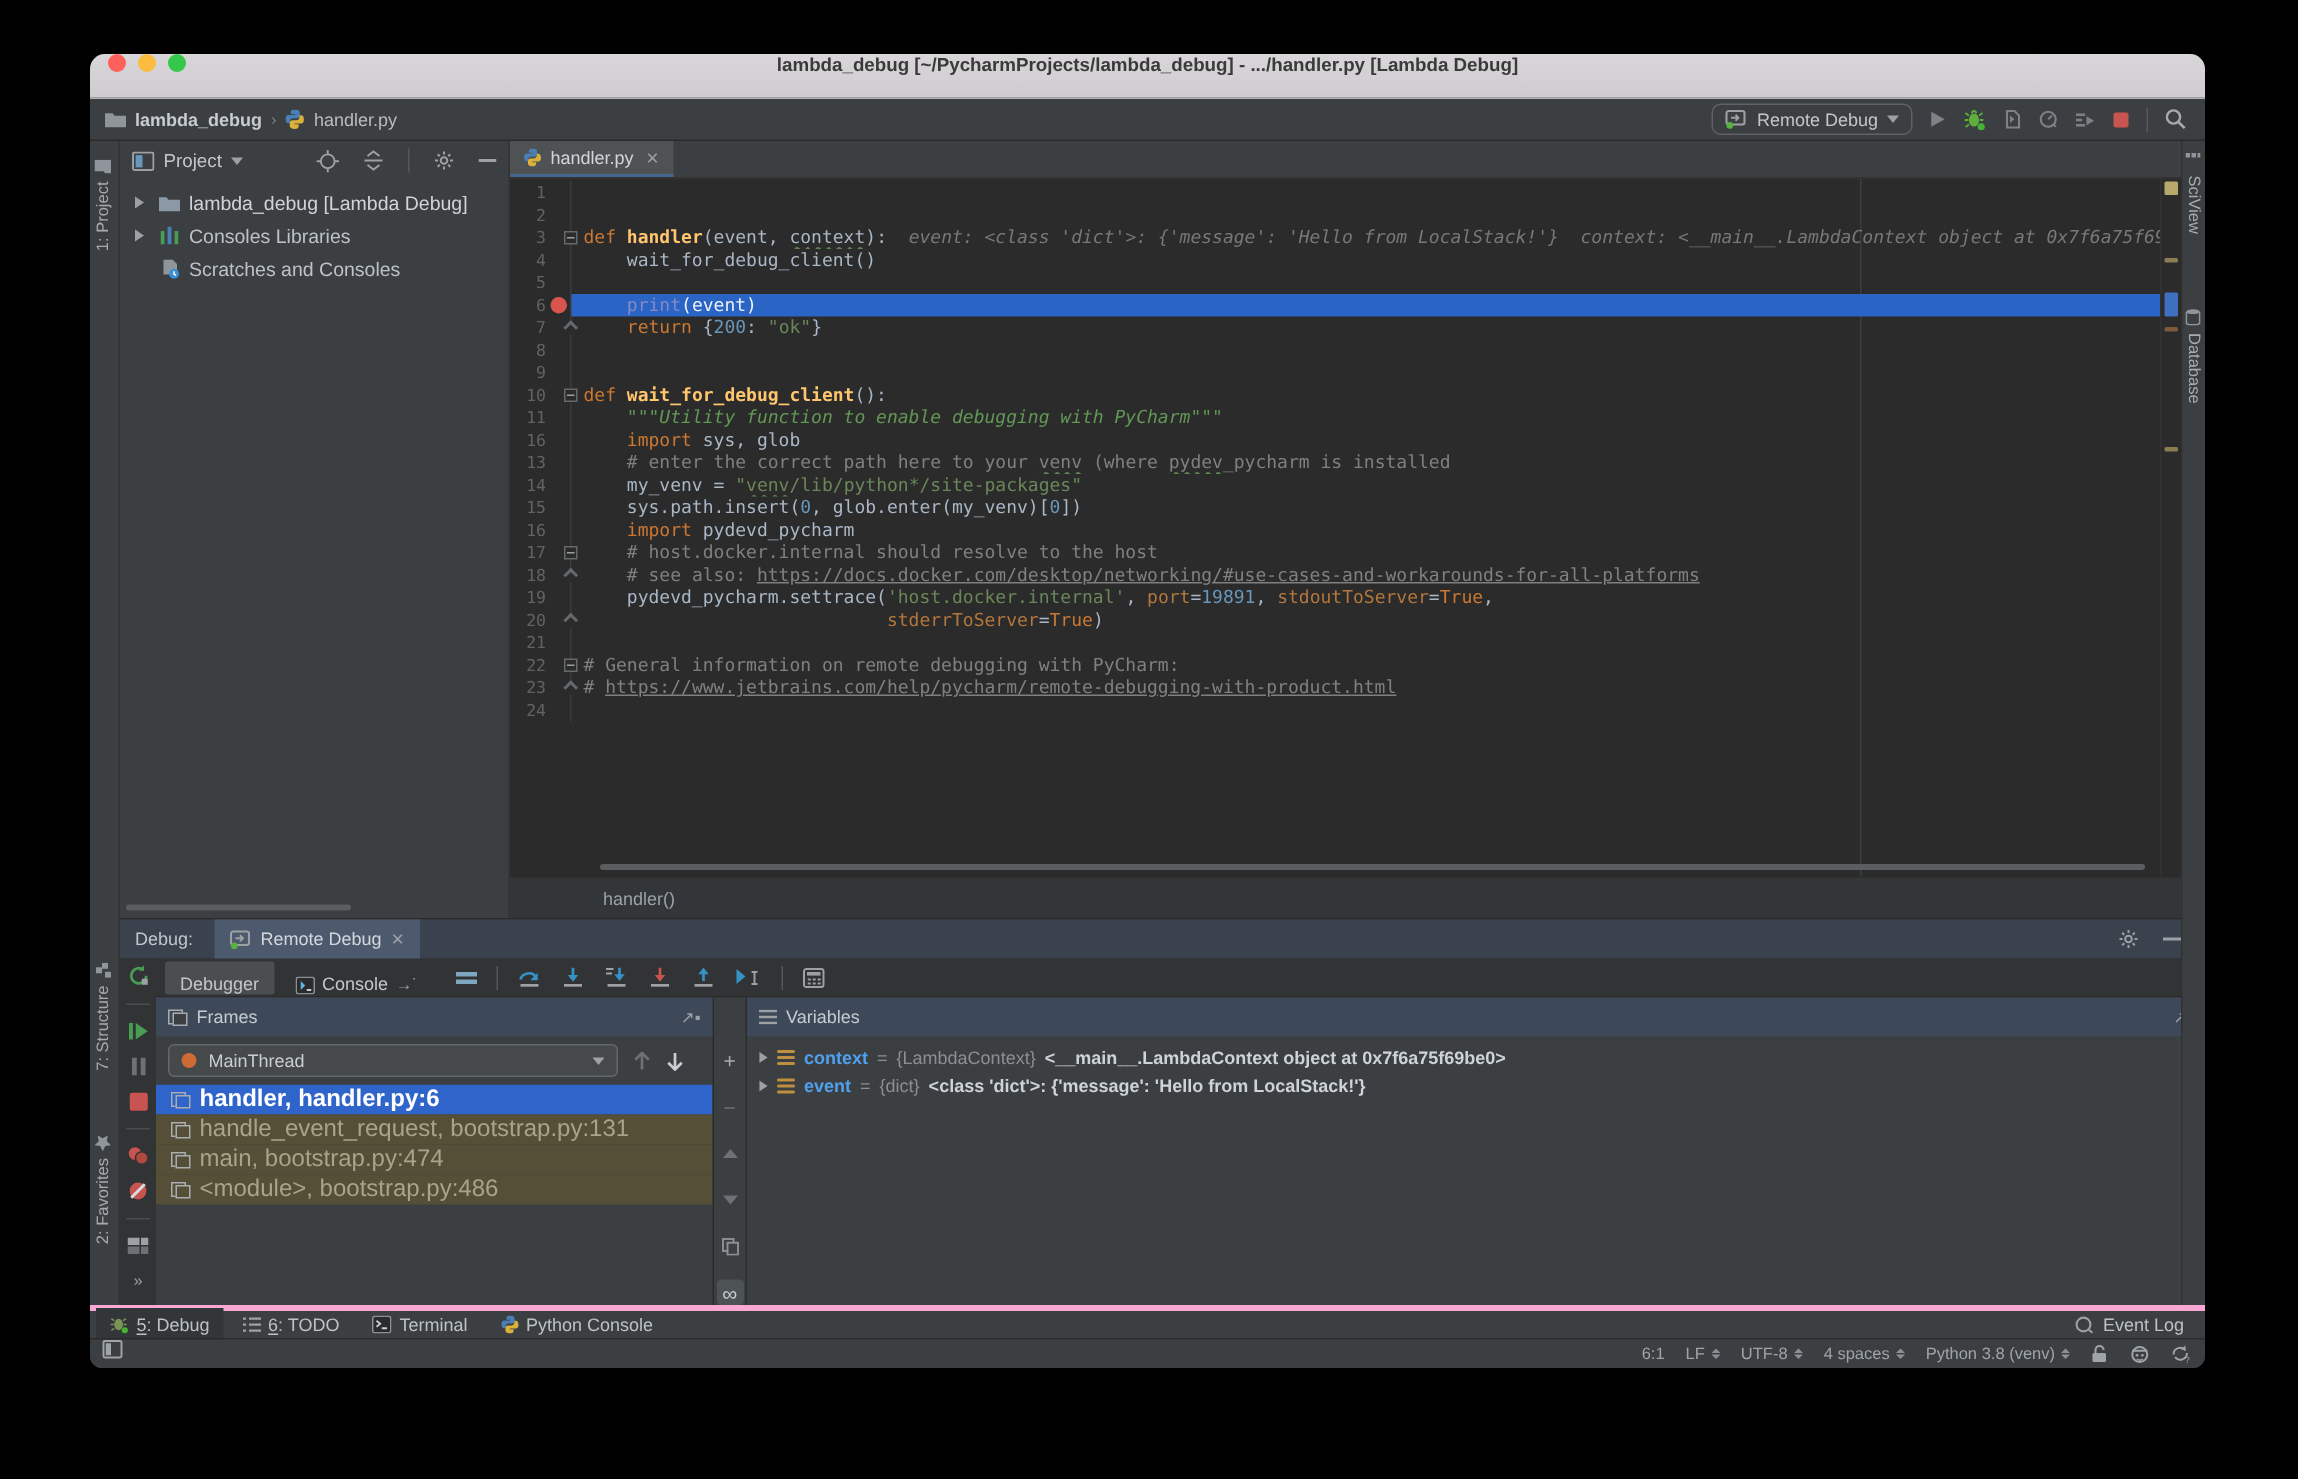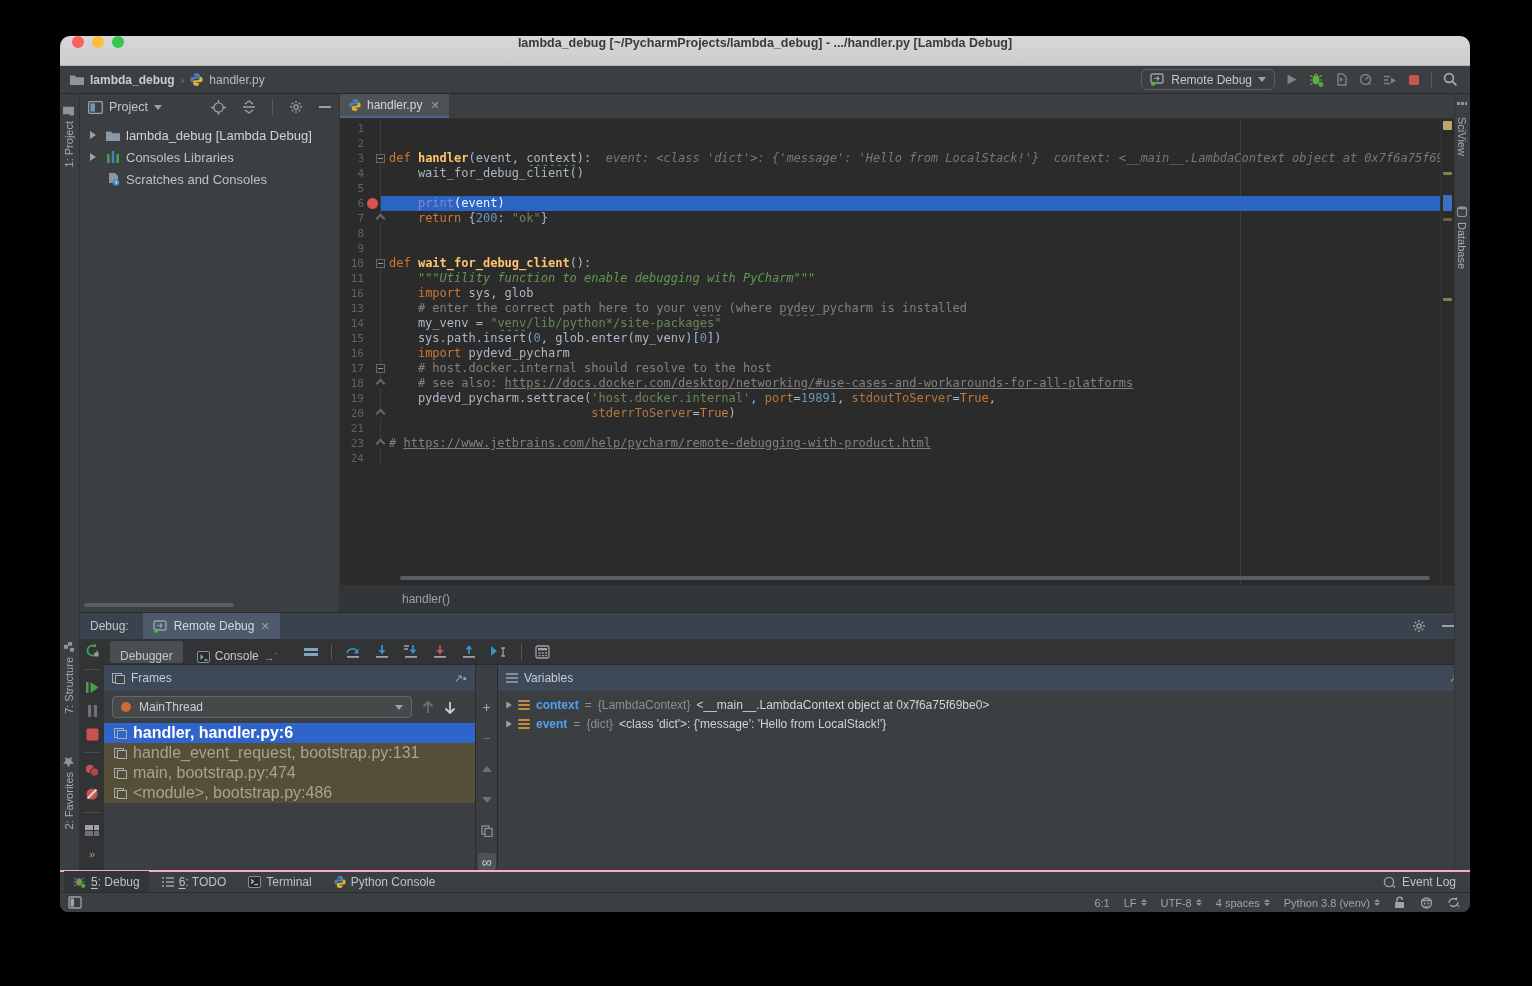--- a/index.html
+++ b/index.html
@@ -131,30 +131,30 @@
   .tri-u{width:0;height:0;border-left:5px solid transparent;border-right:5px solid transparent;border-bottom:6px solid #6d7175}
   .tri-d{width:0;height:0;border-left:5px solid transparent;border-right:5px solid transparent;border-top:6px solid #6d7175}
   .variables{flex:1;display:flex;flex-direction:column;background:#3c3f41}
   .vrows{padding-top:4px}
   .vrow{height:19px;display:flex;align-items:center;gap:6px;font-size:12px;padding-left:8px;white-space:nowrap}
   .vrow .tri-r{border-left-color:#9da1a5;transform:scale(.9)}
   .bars{width:12px;height:10px;display:flex;flex-direction:column;justify-content:space-between;flex:none}
   .bars i{height:2px;background:var(--gold);border-radius:1px}
   .vname{color:var(--varblue);font-weight:bold}
   .vgray{color:#8b8f93}
-  .vval{color:#ced3da;font-weight:normal}
+  .vval{color:#ced3da;font-weight:bold}
   
   .toolwinbar{position:absolute;left:0;top:834px;right:0;height:22px;background:var(--panel_bg);
-    border-top:2px solid #f9a8d4;display:flex;align-items:center;font-size:12px;color:#bdc2c7}
+    border-top:4px solid #f9a8d4;display:flex;align-items:center;font-size:12px;color:#bdc2c7}
   .twitem{height:22px;display:flex;align-items:center;gap:5px;padding:0 9px;margin-left:4px}
   .twitem.sel{background:#333638}
   .twitem u{text-underline-offset:2px}
   .tw-right{margin-left:auto;display:flex;align-items:center;gap:6px;margin-right:14px}
   .statusbar{position:absolute;left:0;top:856px;right:0;height:20px;background:var(--panel_bg);
-    border-top:1px solid #2b2b2b;display:flex;align-items:center;font-size:11px;color:#9fa4a9}
+    border-top:1px solid #2b2b2b;display:flex;font-size:11px;color:#9fa4a9}
   .sb-left{margin-left:8px}
   .sb-right{margin-left:auto;display:flex;align-items:center;gap:14px;margin-right:10px}
   .sbitem{display:flex;align-items:center;gap:4px}
   .updown{display:flex;flex-direction:column;gap:1px}
   .updown i{display:block;width:0;height:0;border-left:3px solid transparent;border-right:3px solid transparent}
   .updown i.u{border-bottom:3px solid #8b9095}
   .updown i.d{border-top:3px solid #8b9095}
   svg{display:block}
 </style>
 </head>
@@ -382,20 +382,21 @@
             <div class="line"><span class="ln">16</span><span class="bpc"></span><span class="lbody"><span class="fold"></span><span class="code"><span class="tk-p">    </span><span class="tk-k">import</span><span class="tk-p"> sys, glob</span></span></span></div>
             <div class="line"><span class="ln">13</span><span class="bpc"></span><span class="lbody"><span class="fold"></span><span class="code"><span class="tk-p">    </span><span class="tk-c"># enter the correct path here to your </span><span class="tk-cw">venv</span><span class="tk-c"> (where </span><span class="tk-cw">pydev</span><span class="tk-c">_pycharm is installed</span></span></span></div>
             <div class="line"><span class="ln">14</span><span class="bpc"></span><span class="lbody"><span class="fold"></span><span class="code"><span class="tk-p">    my_venv = </span><span class="tk-s">"</span><span class="tk-sw">venv</span><span class="tk-s">/lib/python*/site-packages"</span></span></span></div>
             <div class="line"><span class="ln">15</span><span class="bpc"></span><span class="lbody"><span class="fold"></span><span class="code"><span class="tk-p">    sys.path.insert(</span><span class="tk-n">0</span><span class="tk-p">, glob.enter(my_venv)[</span><span class="tk-n">0</span><span class="tk-p">])</span></span></span></div>
             <div class="line"><span class="ln">16</span><span class="bpc"></span><span class="lbody"><span class="fold"></span><span class="code"><span class="tk-p">    </span><span class="tk-k">import</span><span class="tk-p"> pydevd_pycharm</span></span></span></div>
             <div class="line"><span class="ln">17</span><span class="bpc"></span><span class="lbody"><span class="fold"><span class="fbox"></span></span><span class="code"><span class="tk-p">    </span><span class="tk-c"># host.docker.internal should resolve to the host</span></span></span></div>
             <div class="line"><span class="ln">18</span><span class="bpc"></span><span class="lbody"><span class="fold"><span class="fend"></span></span><span class="code"><span class="tk-p">    </span><span class="tk-c"># see also: </span><span class="tk-cl">https://docs.docker.com/desktop/networking/#use-cases-and-workarounds-for-all-platforms</span></span></span></div>
             <div class="line"><span class="ln">19</span><span class="bpc"></span><span class="lbody"><span class="fold"></span><span class="code"><span class="tk-p">    pydevd_pycharm.settrace(</span><span class="tk-s">'host.docker.internal'</span><span class="tk-p">, </span><span class="tk-a">port</span><span class="tk-p">=</span><span class="tk-n">19891</span><span class="tk-p">, </span><span class="tk-a">stdoutToServer</span><span class="tk-p">=</span><span class="tk-k">True</span><span class="tk-p">,</span></span></span></div>
             <div class="line"><span class="ln">20</span><span class="bpc"></span><span class="lbody"><span class="fold"><span class="fend"></span></span><span class="code"><span class="tk-p">                            </span><span class="tk-a">stderrToServer</span><span class="tk-p">=</span><span class="tk-k">True</span><span class="tk-p">)</span></span></span></div>
             <div class="line"><span class="ln">21</span><span class="bpc"></span><span class="lbody"><span class="fold"></span><span class="code"></span></span></div>
+            <div class="line"><span class="ln">22</span><span class="bpc"></span><span class="lbody"><span class="fold"><span class="fbox"></span></span><span class="code"><span class="tk-c"># General information on remote debugging with PyCharm:</span></span></span></div>
             <div class="line"><span class="ln">23</span><span class="bpc"></span><span class="lbody"><span class="fold"><span class="fend"></span></span><span class="code"><span class="tk-c"># </span><span class="tk-cl">https://www.jetbrains.com/help/pycharm/remote-debugging-with-product.html</span></span></span></div>
             <div class="line"><span class="ln">24</span><span class="bpc"></span><span class="lbody"><span class="fold"></span><span class="code"></span></span></div>
           </div>
       <div class="estripe">
         <div class="emark" style="top:2px;height:9px;background:#b8a86a"></div>
         <div class="emark" style="top:53px;height:3px;background:#8a7d52"></div>
         <div class="emark" style="top:76px;height:16px;background:#3f6fbf"></div>
         <div class="emark" style="top:99px;height:3px;background:#7a5a3a"></div>
         <div class="emark" style="top:179px;height:3px;background:#8a7d52"></div>
       </div>

